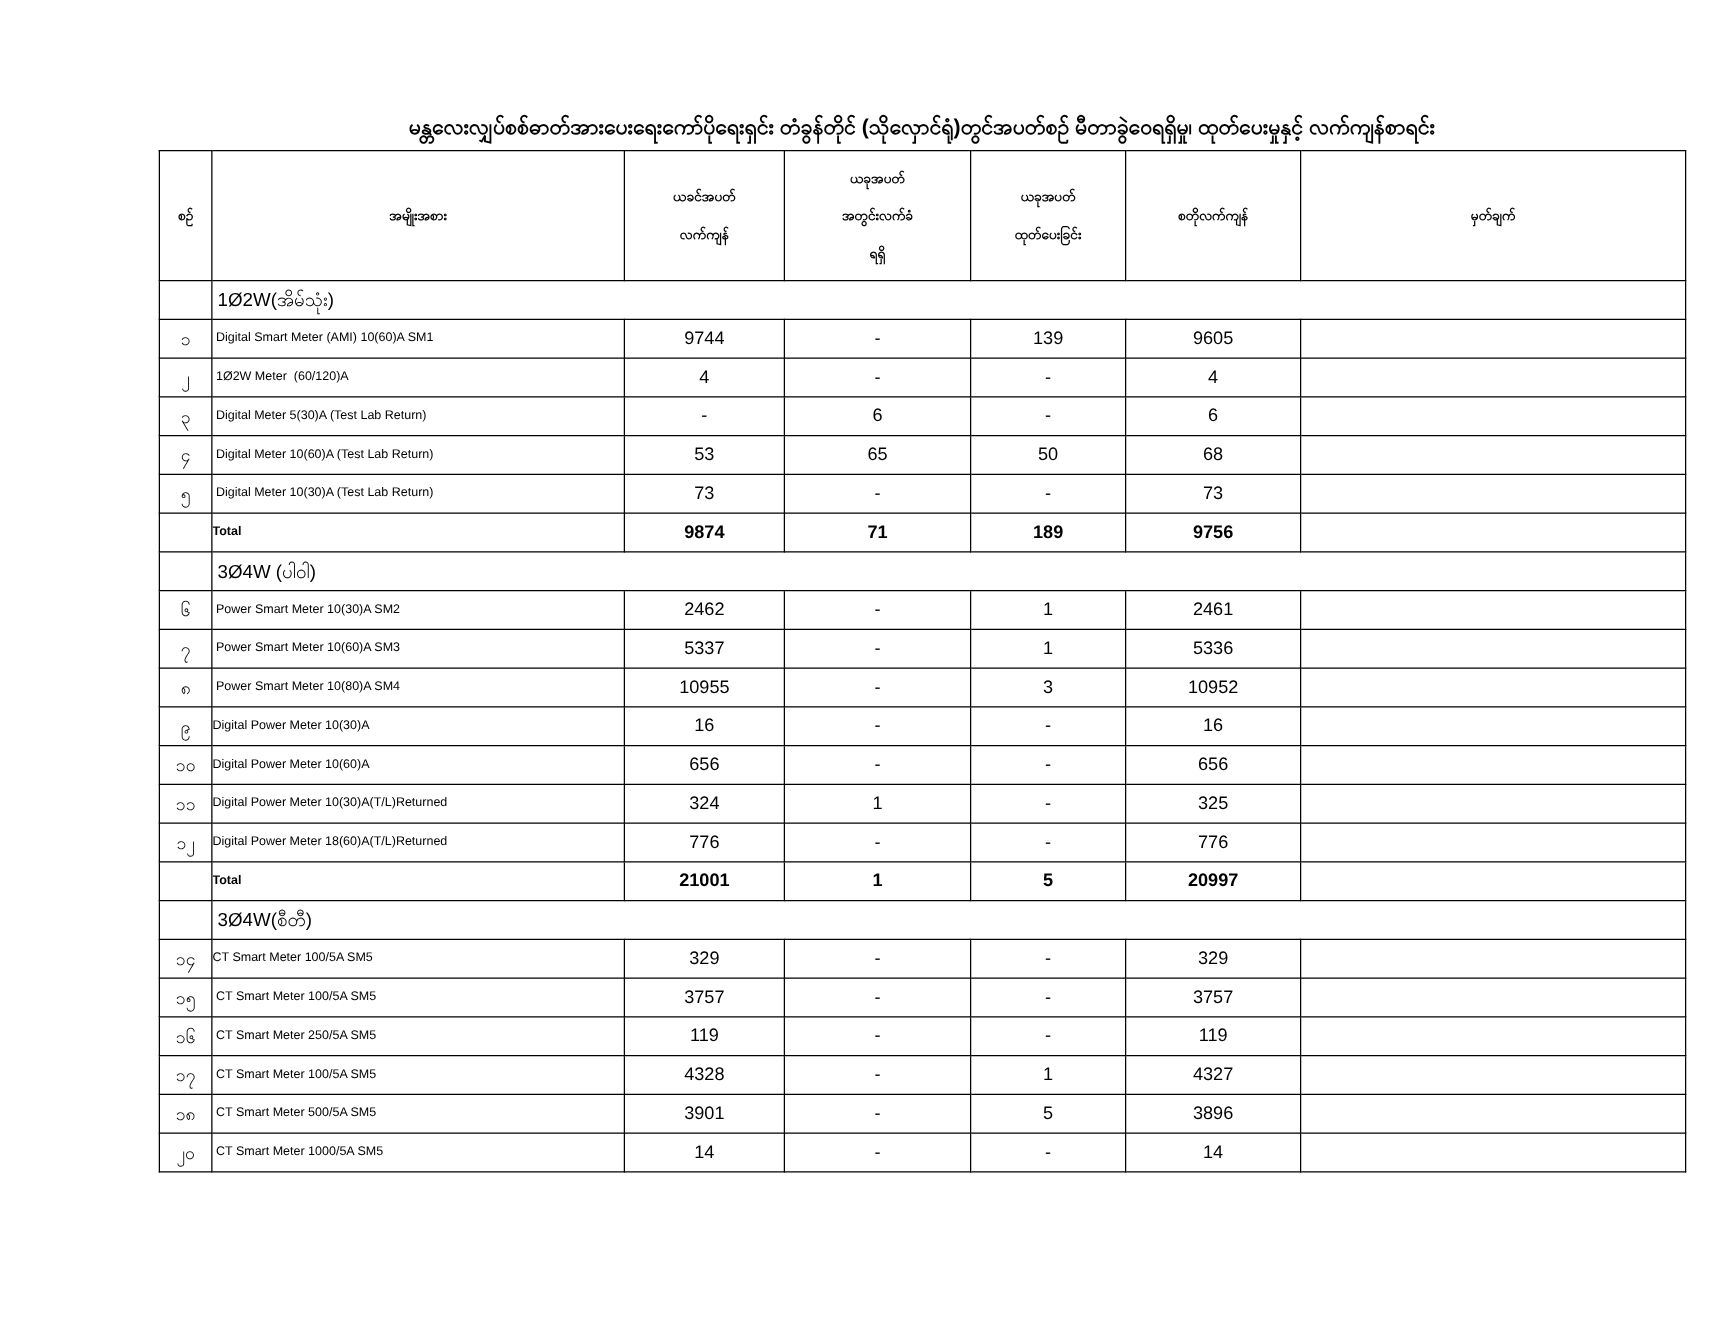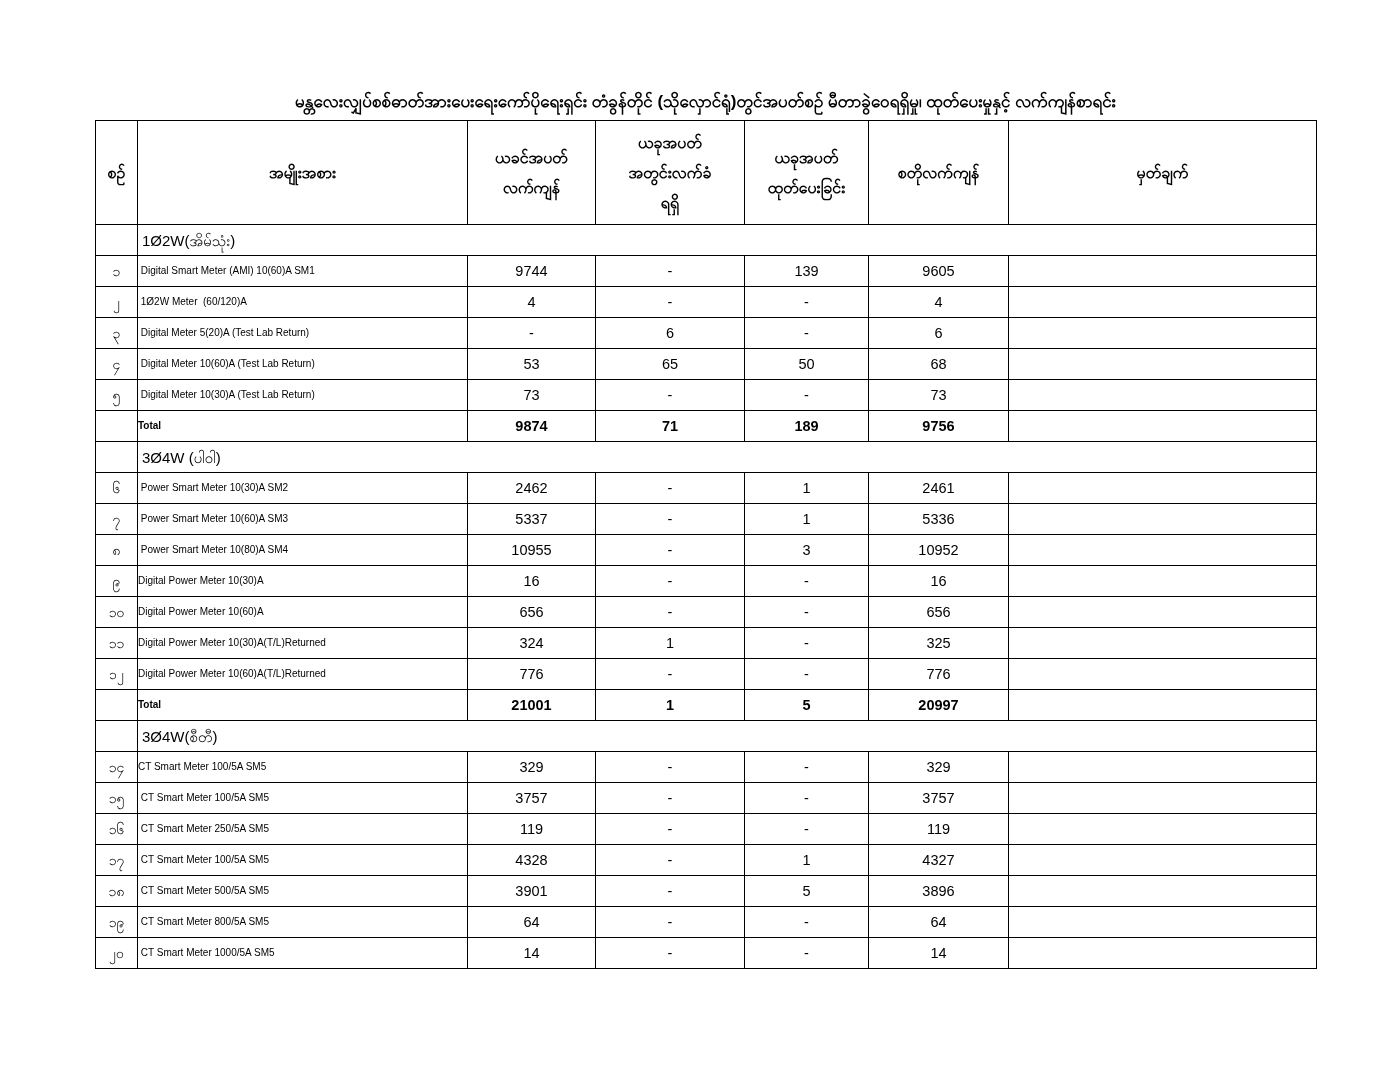--- a/index.html
+++ b/index.html
@@ -5,20 +5,21 @@
   * { box-sizing: border-box; }
   html, body { margin: 0; padding: 0; background: #ffffff; }
   .page {
     position: relative;
     width: 1389px;
     height: 1074px;
     background: #ffffff;
     color: #000;
     font-family: "Liberation Sans", "DejaVu Sans", sans-serif;
     overflow: hidden;
+    padding-left: 32px;
   }
   .content { margin-left: 95px; width: 1221px; }
   .title {
     margin-top: 86px;
     text-align: center;
     font-weight: 700;
     font-size: 17px;
     line-height: 31px;
     white-space: nowrap;
   }
@@ -35,21 +36,21 @@
     table-layout: fixed;
     border-collapse: collapse;
   }
   table.stock th, table.stock td {
     border: 1.6px solid #000;
     padding: 0;
     overflow: hidden;
   }
   thead th {
     height: 104px;
-    font-size: 16px;
+    font-size: 11px;
     font-weight: 700;
     text-align: center;
     vertical-align: middle;
     white-space: pre-line;
     line-height: 30px;
   }
   tbody tr { height: 31px; }
   td.c-no { text-align: center; font-size: 14px; line-height: 28px; }
   td.c-name {
     text-align: left;
@@ -119,21 +120,21 @@
             <td class="c-no">၂</td>
             <td class="c-name"> 1Ø2W Meter  (60/120)A</td>
             <td class="c-num">4</td>
             <td class="c-num">-</td>
             <td class="c-num">-</td>
             <td class="c-num">4</td>
             <td class="c-remark"></td>
           </tr>
           <tr>
             <td class="c-no">၃</td>
-            <td class="c-name"> Digital Meter 5(20)A (Test Lab Return)</td>
+            <td class="c-name"> Digital Meter 5(30)A (Test Lab Return)</td>
             <td class="c-num">-</td>
             <td class="c-num">6</td>
             <td class="c-num">-</td>
             <td class="c-num">6</td>
             <td class="c-remark"></td>
           </tr>
           <tr>
             <td class="c-no">၄</td>
             <td class="c-name"> Digital Meter 10(60)A (Test Lab Return)</td>
             <td class="c-num">53</td>
@@ -213,21 +214,21 @@
             <td class="c-no">၁၁</td>
             <td class="c-name">Digital Power Meter 10(30)A(T/L)Returned</td>
             <td class="c-num">324</td>
             <td class="c-num">1</td>
             <td class="c-num">-</td>
             <td class="c-num">325</td>
             <td class="c-remark"></td>
           </tr>
           <tr>
             <td class="c-no">၁၂</td>
-            <td class="c-name">Digital Power Meter 10(60)A(T/L)Returned</td>
+            <td class="c-name">Digital Power Meter 18(60)A(T/L)Returned</td>
             <td class="c-num">776</td>
             <td class="c-num">-</td>
             <td class="c-num">-</td>
             <td class="c-num">776</td>
             <td class="c-remark"></td>
           </tr>
           <tr class="total-row">
             <td class="c-no"></td>
             <td class="c-name">Total</td>
             <td class="c-num">21001</td>
@@ -276,29 +277,20 @@
             <td class="c-num">4327</td>
             <td class="c-remark"></td>
           </tr>
           <tr>
             <td class="c-no">၁၈</td>
             <td class="c-name"> CT Smart Meter 500/5A SM5</td>
             <td class="c-num">3901</td>
             <td class="c-num">-</td>
             <td class="c-num">5</td>
             <td class="c-num">3896</td>
-            <td class="c-remark"></td>
-          </tr>
-          <tr>
-            <td class="c-no">၁၉</td>
-            <td class="c-name"> CT Smart Meter 800/5A SM5</td>
-            <td class="c-num">64</td>
-            <td class="c-num">-</td>
-            <td class="c-num">-</td>
-            <td class="c-num">64</td>
             <td class="c-remark"></td>
           </tr>
           <tr>
             <td class="c-no">၂၀</td>
             <td class="c-name"> CT Smart Meter 1000/5A SM5</td>
             <td class="c-num">14</td>
             <td class="c-num">-</td>
             <td class="c-num">-</td>
             <td class="c-num">14</td>
             <td class="c-remark"></td>

